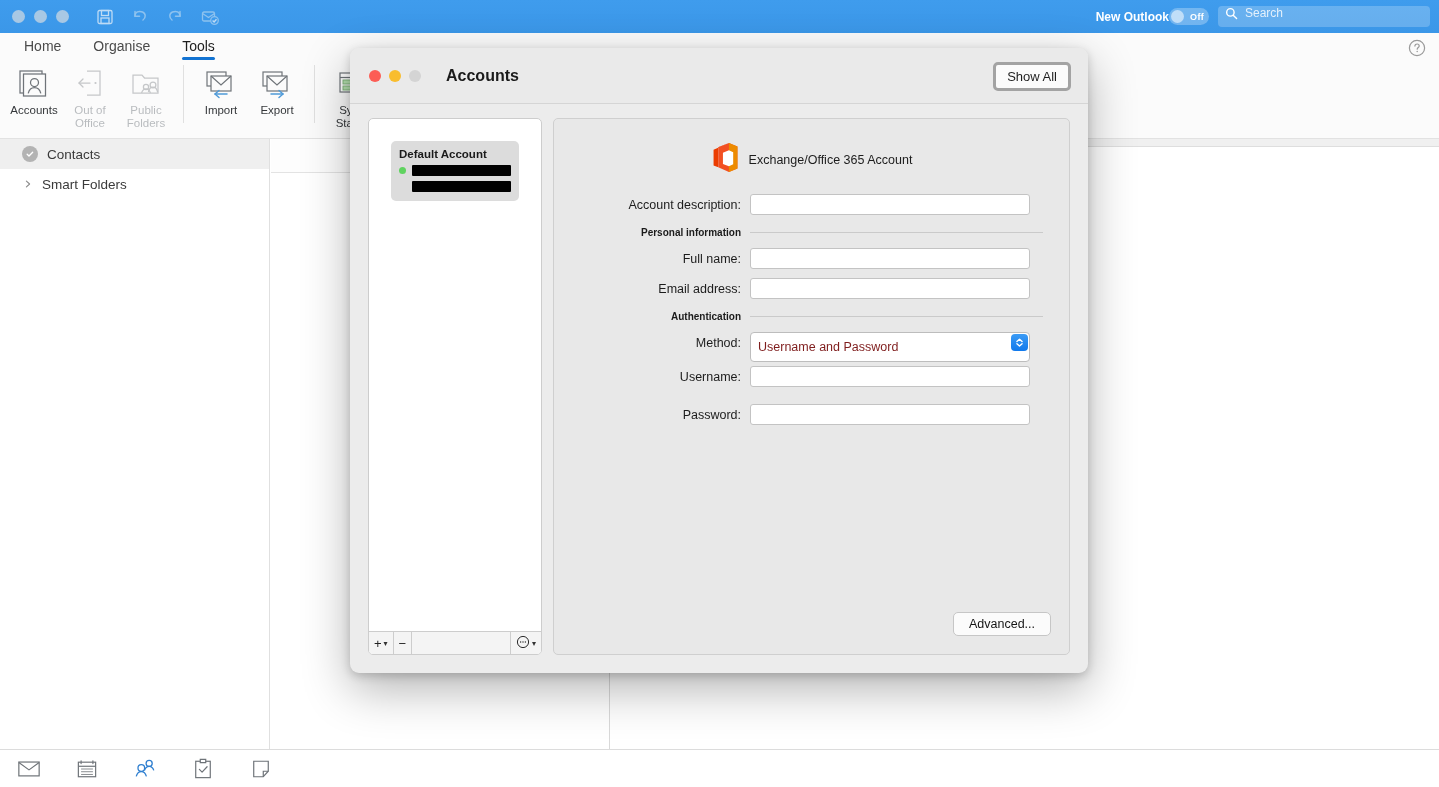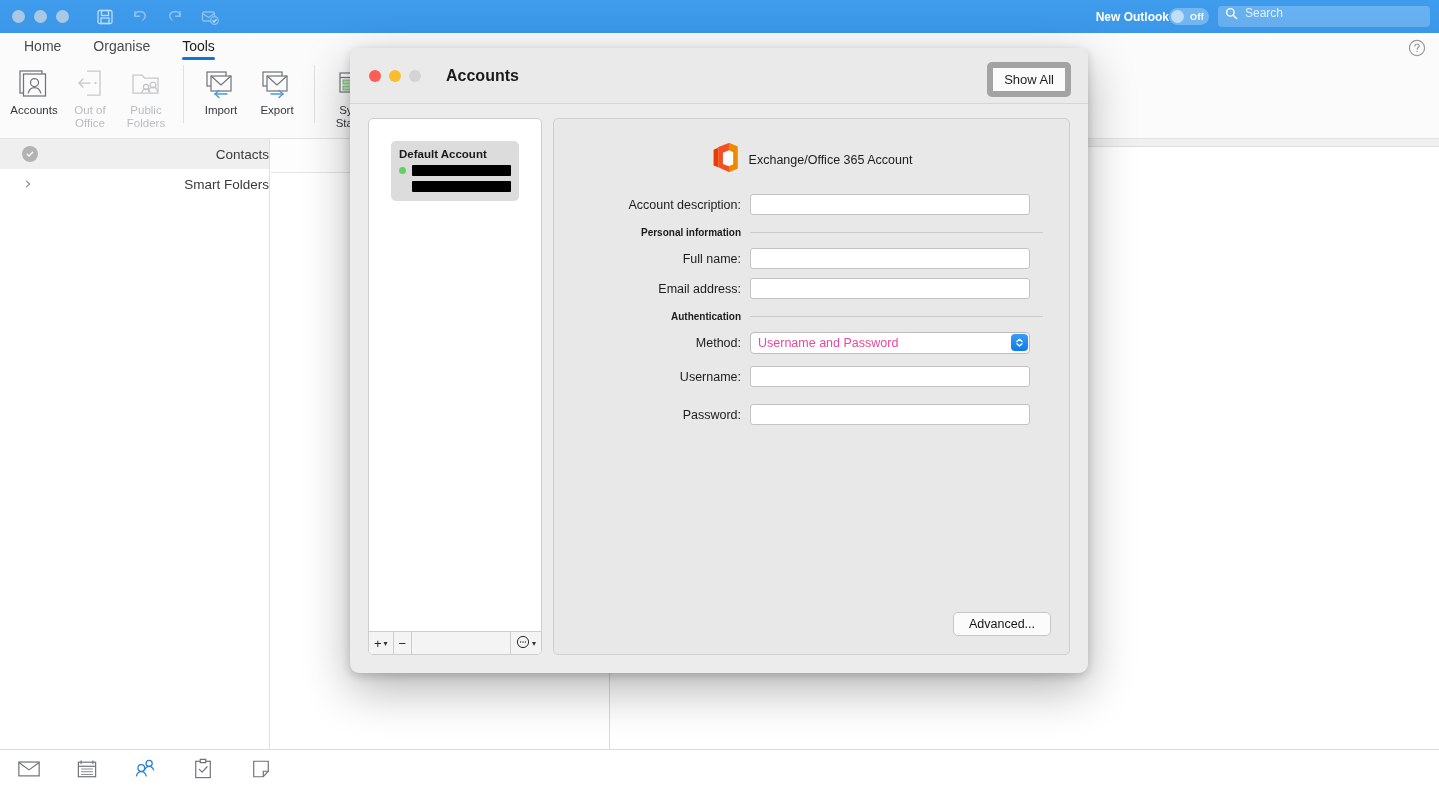--- a/index.html
+++ b/index.html
@@ -97,21 +97,21 @@
 
   
   .sidebar {
     position: absolute; top: 139px; left: 0;
     width: 270px; height: 610px;
     background: #ffffff;
     border-right: 1px solid #e0e0e0;
   }
   .sb-row {
     height: 30px; display: flex; align-items: center; gap: 9px;
-    padding-left: 22px; font-size: 13.5px; color: #3a3a3a; justify-content: space-between;
+    padding-left: 22px; font-size: 13.5px; color: #3a3a3a;
   }
   .sb-row.selected { background: #efefef; }
   .sb-chev { width: 11px; display: flex; justify-content: center; color: #8a8a8a; }
   .chk-circle {
     width: 16px; height: 16px; border-radius: 50%;
     background: #b3b3b3; display: flex; align-items: center; justify-content: center;
   }
 
   
   .pane-list {
@@ -156,21 +156,21 @@
   .traffic-dlg { display: flex; gap: 8px; margin-left: 19px; }
   .d-red { width: 12px; height: 12px; border-radius: 50%; background: #fc5d55; }
   .d-yel { width: 12px; height: 12px; border-radius: 50%; background: #f9bd2e; }
   .d-gry { width: 12px; height: 12px; border-radius: 50%; background: #d4d4d4; }
   .dlg-heading {
     margin-left: 25px; font-size: 16px; font-weight: bold; color: #1b1b1b;
   }
   .showall-btn {
     position: absolute; right: 17px; top: 14px;
     padding: 4px 11px; font-size: 13px; color: #1f1f1f;
-    background: #fbfbfb; border: 6px solid #a3a3a3; border-radius: 5px;
+    background: #fbfbfb; border: 3px solid #a3a3a3; border-radius: 5px;
   }
   .dlg-body { display: flex; height: 569px; padding: 14px 18px 18px 18px; gap: 11px; }
 
   
   .acct-col {
     width: 174px; display: flex; flex-direction: column;
     background: #ffffff; border: 1px solid #cdcdcd; border-radius: 5px;
     overflow: hidden;
   }
   .acct-scroll { flex: 1; padding: 22px; }
@@ -210,24 +210,24 @@
     border: 1px solid #c3c3c3; border-radius: 3px;
   }
   .section-row { display: flex; align-items: center; margin: 12px 0 10px 0; }
   .section-label {
     width: 174px; text-align: right; padding-right: 9px;
     font-size: 10px; font-weight: bold; color: #1b1b1b;
   }
   .section-rule { flex: 1; height: 1px; background: #cacaca; margin-right: 4px; }
   .select-wrap { position: relative; width: 280px; height: 22px; }
   .select-box {
-    width: 280px; height: 22px; background: #ffffff;
+    width: 280px; height: 30px; background: #ffffff;
     border: 1px solid #bdbdbd; border-radius: 4px;
     display: flex; align-items: center; padding-left: 7px;
-    font-size: 12.5px; color: #ec4899;
+    font-size: 12.5px; color: #7f1d1d;
   }
   .stepper {
     position: absolute; right: 2px; top: 2px;
     width: 17px; height: 17px; border-radius: 4px;
     background: linear-gradient(180deg,#3b9bf5,#1079ec);
     display: flex; flex-direction: column; align-items: center; justify-content: center;
     gap: 1px;
   }
   .advanced-btn {
     position: absolute; right: 18px; bottom: 18px;

